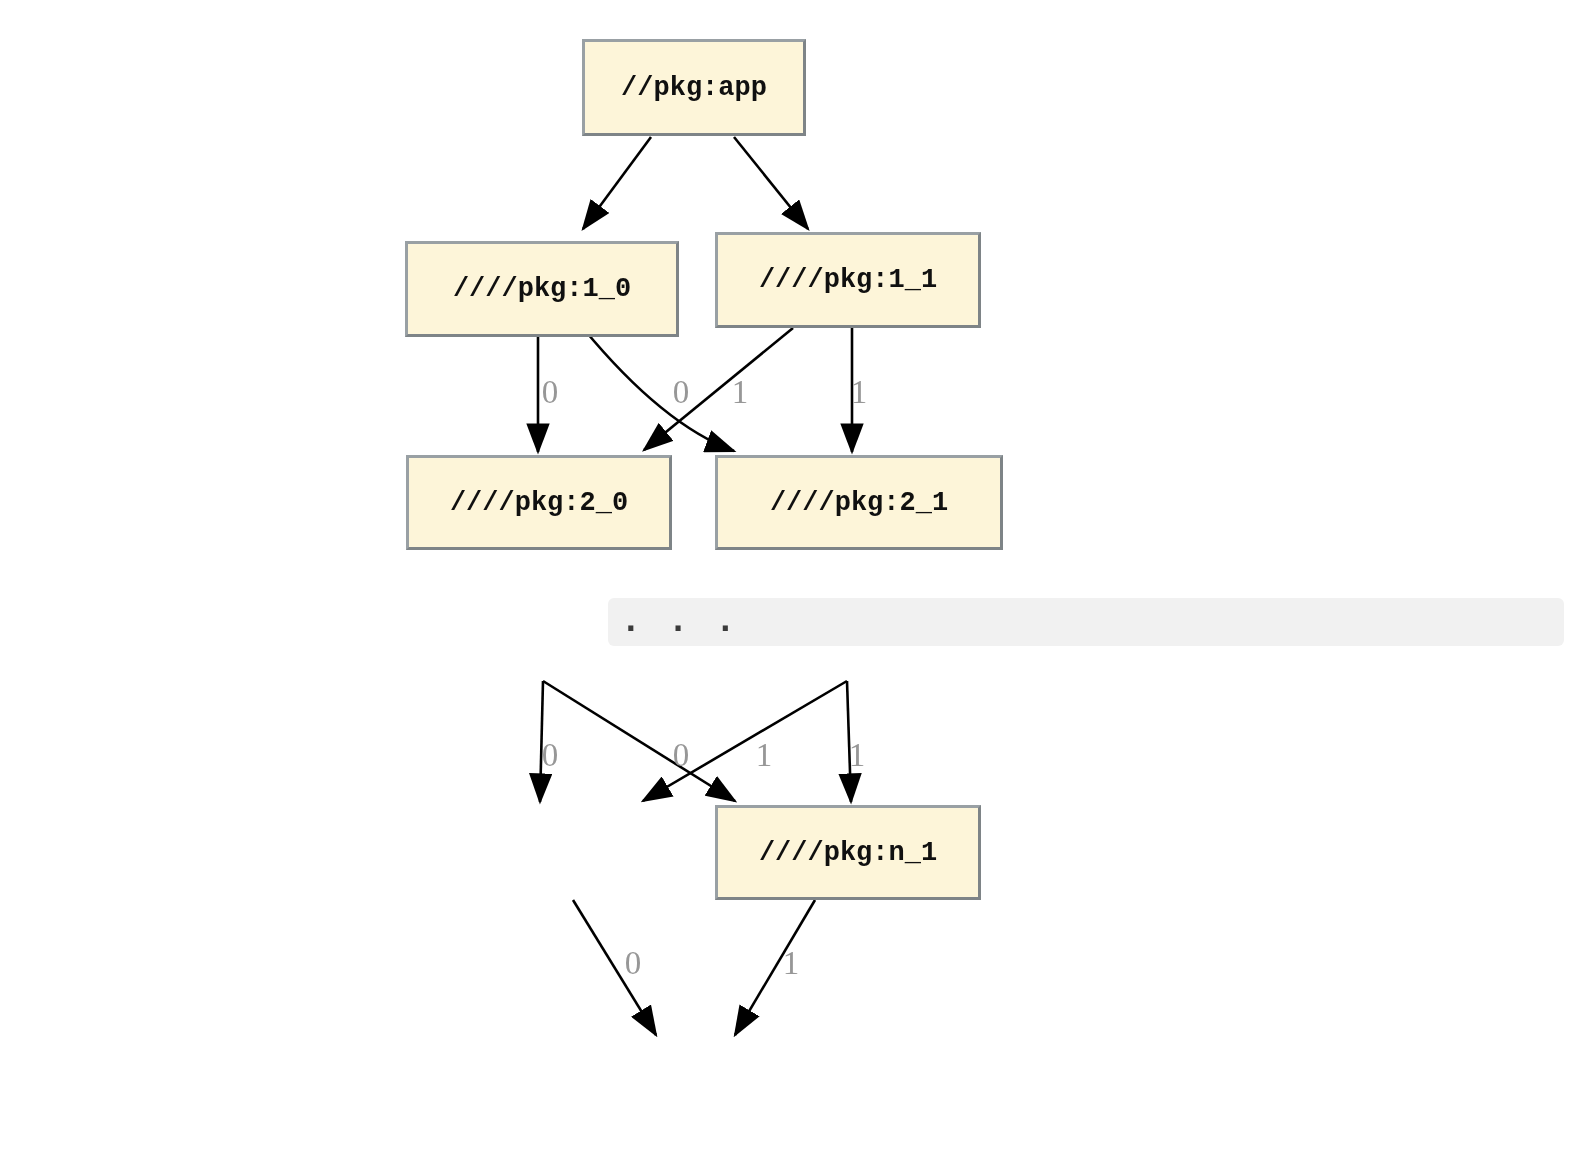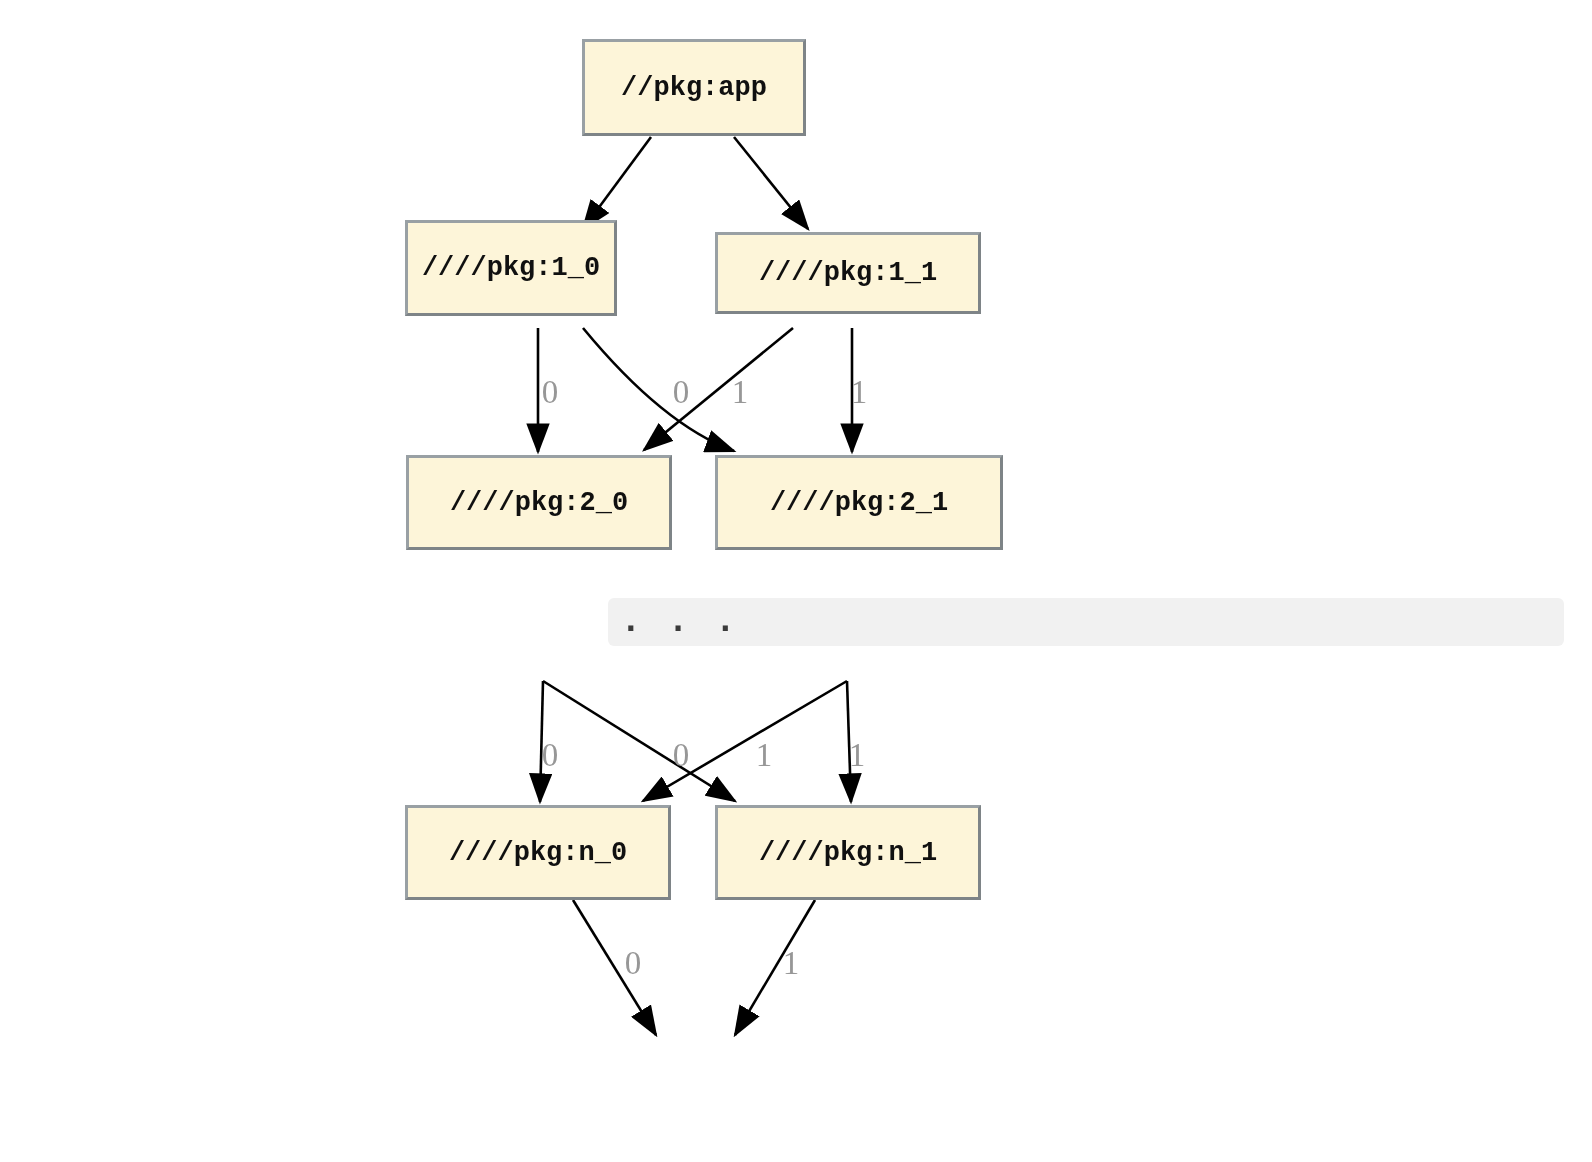--- a/index.html
+++ b/index.html
@@ -69,43 +69,40 @@
     <path class="edge" d="M543,681 L735,801" marker-end="url(#arrowhead)"></path>
     <path class="edge" d="M847,681 L851,802" marker-end="url(#arrowhead)"></path>
     <path class="edge" d="M573,900 L656,1035" marker-end="url(#arrowhead)"></path>
     <path class="edge" d="M815,900 L735,1035" marker-end="url(#arrowhead)"></path>
   </svg>
 
   <div class="node" style="left:582px;top:39px;width:224px;height:97px">
     <span>//pkg:app</span>
   </div>
 
-  <div class="node" style="left:405px;top:220px;width:212px;height:96px">
+  <div class="node" style="left:405px;top:241px;width:274px;height:96px">
     <span>////pkg:1_0</span>
   </div>
 
-  <div class="node" style="left:715px;top:232px;width:266px;height:82px">
+  <div class="node" style="left:715px;top:232px;width:266px;height:96px">
     <span>////pkg:1_1</span>
   </div>
 
   <div class="node" style="left:406px;top:455px;width:266px;height:95px">
     <span>////pkg:2_0</span>
   </div>
 
   <div class="node" style="left:715px;top:455px;width:288px;height:95px">
     <span>////pkg:2_1</span>
   </div>
 
   <div class="ellipsis-row">
     <span class="dots">. . .</span>
   </div>
 
-  <div class="node" style="left:405px;top:805px;width:266px;height:95px">
-    <span>////pkg:n_0</span>
-  </div>
 
   <div class="node" style="left:715px;top:805px;width:266px;height:95px">
     <span>////pkg:n_1</span>
   </div>
 
 
   <span class="elabel" style="left:550px;top:392px">0</span>
   <span class="elabel" style="left:681px;top:392px">0</span>
   <span class="elabel" style="left:740px;top:392px">1</span>
   <span class="elabel" style="left:859px;top:392px">1</span>

